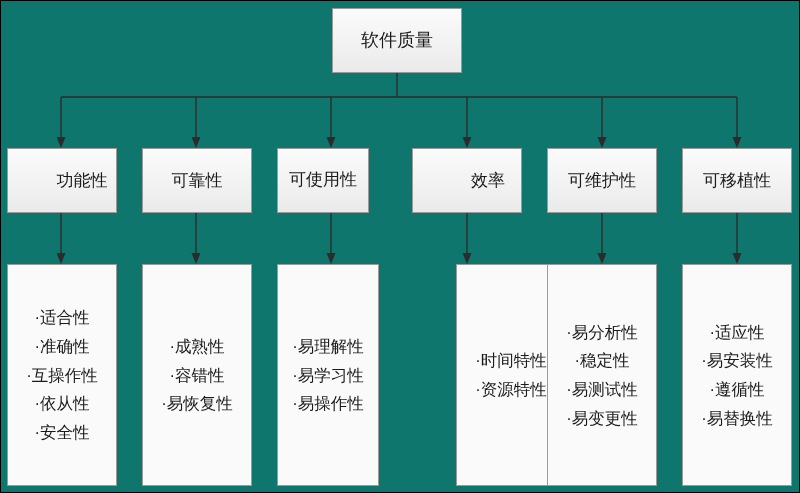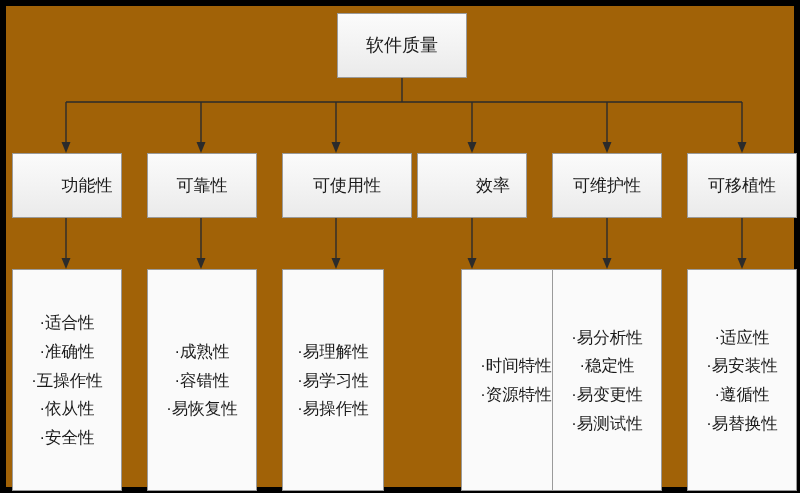--- a/index.html
+++ b/index.html
@@ -11,23 +11,23 @@
     height: 493px;
     background: #ffffff;
     font-family: "Liberation Sans", sans-serif;
     color: #000000;
     overflow: hidden;
   }
   #diagram {
     position: relative;
     width: 800px;
     height: 493px;
-    border: 6px solid #000000;
+    border: 1px solid #000000;
     box-sizing: border-box;
-    background: #a16207;
+    background: #0f766e;
   }
   .node {
     position: absolute;
     box-sizing: border-box;
     border: 1px solid #9a9a9a;
     background: linear-gradient(to bottom, #fbfbfb 0%, #f2f2f2 55%, #eaeaea 100%);
     display: flex;
     align-items: center;
     justify-content: center;
     text-align: center;
@@ -108,21 +108,21 @@
     <line x1="601" y1="212" x2="601" y2="255"></line>
     <polygon points="601,263 596.5,252 605.5,252" fill="#2b2b2b" stroke="none"></polygon>
     <line x1="736" y1="212" x2="736" y2="255"></line>
     <polygon points="736,263 731.5,252 740.5,252" fill="#2b2b2b" stroke="none"></polygon>
   </svg>
 
   <div class="node root" style="left:331px; top:7px; width:130px; height:65px;">软件质量</div>
 
   <div class="node" style="left:6px; top:147px; width:110px; height:65px;padding-left:40px;">功能性</div>
   <div class="node" style="left:141px; top:147px; width:110px; height:65px;">可靠性</div>
-  <div class="node" style="left:276px; top:147px; width:130px; height:65px;">可使用性</div>
+  <div class="node" style="left:276px; top:147px; width:92px; height:65px;font-family:Liberation Mono, monospace;">可使用性</div>
   <div class="node" style="left:411px; top:147px; width:110px; height:65px;padding-left:42px;">效率</div>
   <div class="node" style="left:546px; top:147px; width:110px; height:65px;">可维护性</div>
   <div class="node" style="left:681px; top:147px; width:110px; height:65px;font-family:Liberation Serif, serif;">可移植性</div>
 
   <div class="node leafbox" style="left:6px; top:263px; width:110px; height:222px;">
     <div class="leaflist">
       <div class="item">·适合性</div>
       <div class="item">·准确性</div>
       <div class="item">·互操作性</div>
       <div class="item">·依从性</div>
@@ -150,22 +150,22 @@
     <div class="leaflist">
       <div class="item">·时间特性</div>
       <div class="item">·资源特性</div>
     </div>
   </div>
 
   <div class="node leafbox" style="left:546px; top:263px; width:110px; height:222px;">
     <div class="leaflist">
       <div class="item">·易分析性</div>
       <div class="item">·稳定性</div>
+      <div class="item">·易测试性</div>
       <div class="item">·易变更性</div>
-      <div class="item">·易测试性</div>
     </div>
   </div>
 
   <div class="node leafbox" style="left:681px; top:263px; width:110px; height:222px;">
     <div class="leaflist">
       <div class="item">·适应性</div>
       <div class="item">·易安装性</div>
       <div class="item">·遵循性</div>
       <div class="item">·易替换性</div>
     </div>

